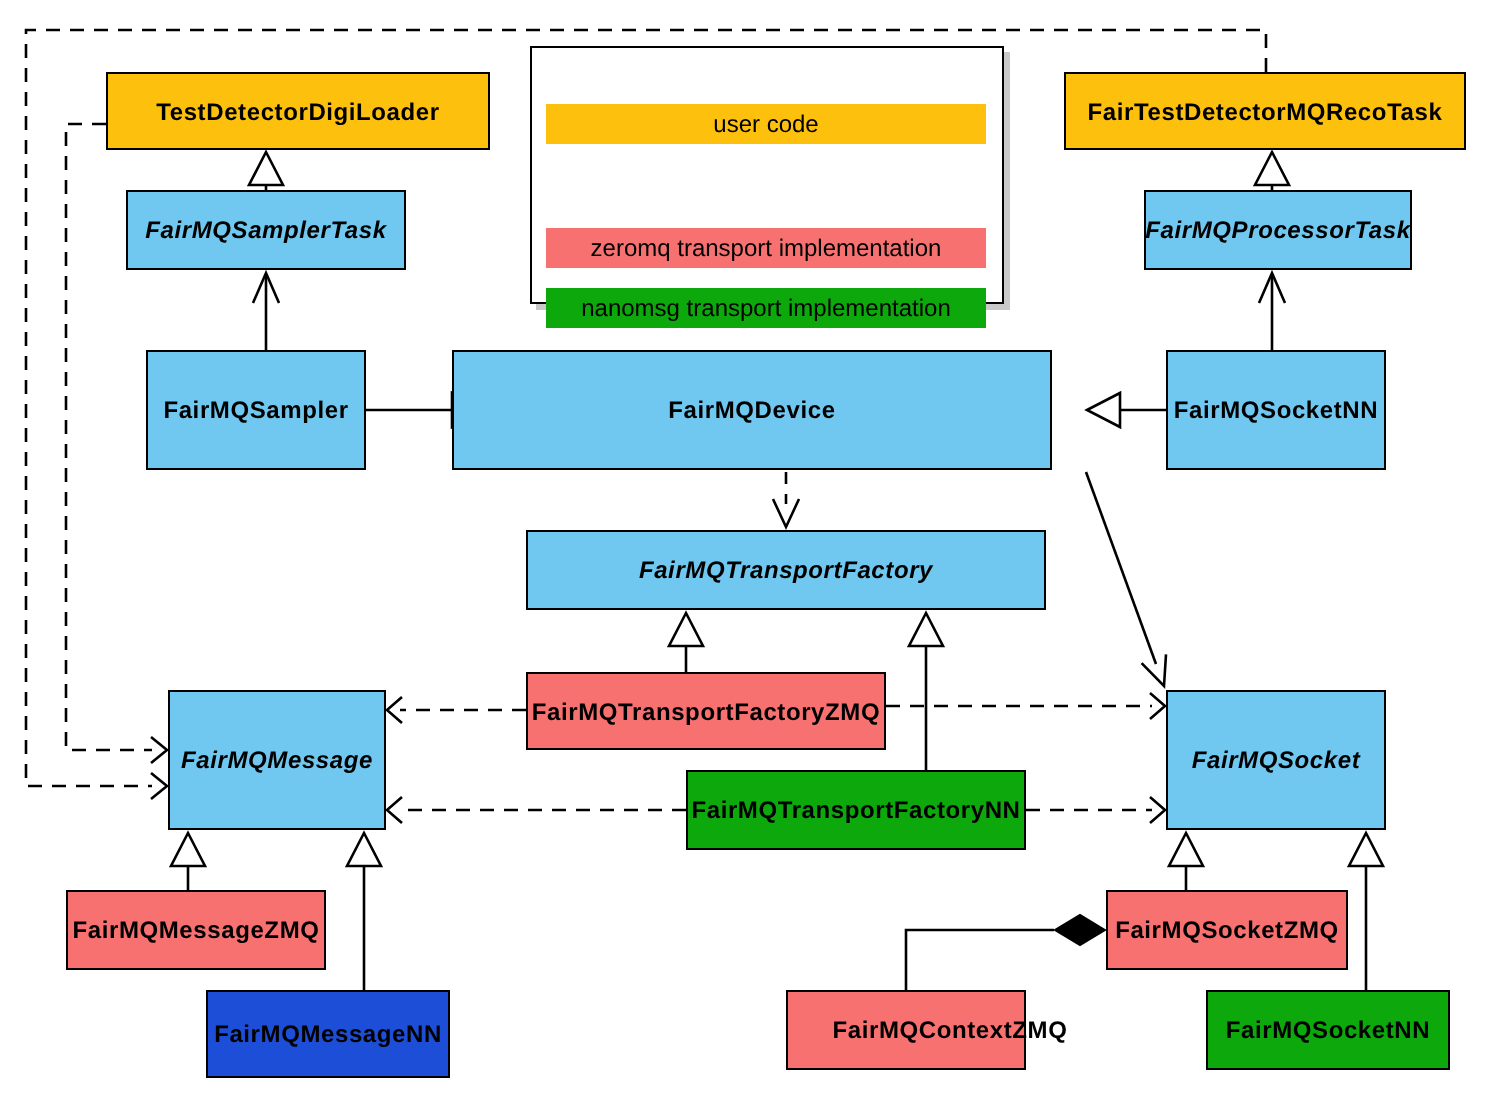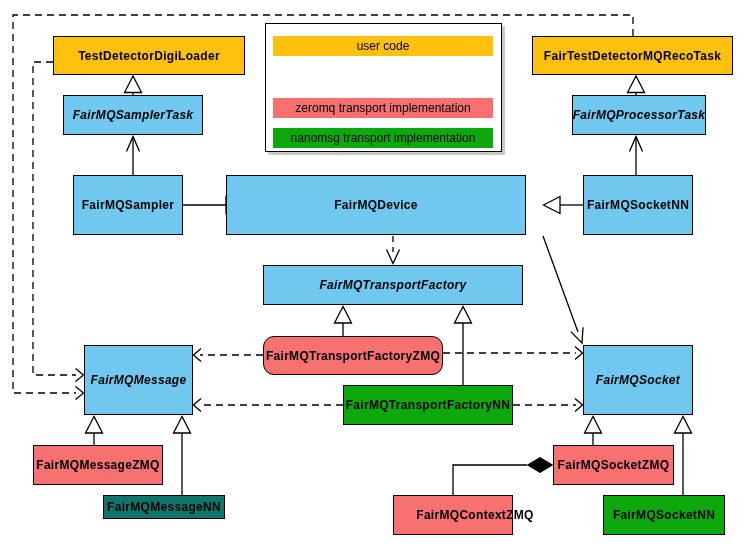--- a/index.html
+++ b/index.html
@@ -16,21 +16,21 @@
   }
   .abstract{font-style:italic;}
   .legend-box{
     position:absolute;left:265px;top:23px;width:237px;height:129px;
     box-sizing:border-box;border:1.5px solid #000;background:#fff;
     box-shadow:3px 3px 0 #c9c9c9;
   }
   .legend-bar{
     position:absolute;left:7px;width:220px;height:20px;
     display:flex;align-items:center;justify-content:center;
-    font-size:12px;color:#000;
+    font-size:12px;color:#000;margin-top:16px;
   }
 </style>
 </head>
 <body>
 
 <div id="canvas">
 
   <svg id="connectors" viewBox="0 0 748 549" xmlns="http://www.w3.org/2000/svg">
     <g stroke="#000" stroke-width="1.3" fill="none">
 
@@ -113,31 +113,31 @@
   <div class="node" style="left: 226px; top: 175px; width: 300px; height: 60px; background-color: rgb(112, 200, 240);">FairMQDevice</div>
 
   <div class="node" style="left: 583px; top: 175px; width: 110px; height: 60px; background-color: rgb(112, 200, 240);">FairMQSocketNN</div>
 
   <div class="node" style="left: 532px; top: 36px; width: 201px; height: 39px; background-color: rgb(253, 193, 13);">FairTestDetectorMQRecoTask</div>
 
   <div class="node abstract" style="left: 572px; top: 95px; width: 134px; height: 40px; background-color: rgb(112, 200, 240);">FairMQProcessorTask</div>
 
   <div class="node abstract" style="left: 263px; top: 265px; width: 260px; height: 40px; background-color: rgb(112, 200, 240);">FairMQTransportFactory</div>
 
-  <div class="node" style="left: 263px; top: 336px; width: 180px; height: 39px; background-color: rgb(248, 113, 113); border-radius: 11px;">FairMQTransportFactoryZMQ</div>
+  <div class="node" style="left: 263px; top: 336px; width: 180px; height: 39px; background-color: rgb(248, 113, 113);">FairMQTransportFactoryZMQ</div>
 
   <div class="node" style="left: 343px; top: 385px; width: 170px; height: 40px; background-color: rgb(12, 168, 12);">FairMQTransportFactoryNN</div>
 
   <div class="node abstract" style="left: 84px; top: 345px; width: 109px; height: 70px; background-color: rgb(112, 200, 240);">FairMQMessage</div>
 
   <div class="node abstract" style="left: 583px; top: 345px; width: 110px; height: 70px; background-color: rgb(112, 200, 240);">FairMQSocket</div>
 
   <div class="node" style="left: 33px; top: 445px; width: 130px; height: 40px; background-color: rgb(248, 113, 113);">FairMQMessageZMQ</div>
 
-  <div class="node" style="left: 103px; top: 495px; width: 122px; height: 24px; background-color: #0f766e;">FairMQMessageNN</div>
+  <div class="node" style="left: 103px; top: 495px; width: 122px; height: 44px; background-color: #1d4ed8;">FairMQMessageNN</div>
 
   <div class="node" style="left: 553px; top: 445px; width: 121px; height: 40px; background-color: rgb(248, 113, 113);">FairMQSocketZMQ</div>
 
   <div class="node" style="left: 603px; top: 495px; width: 122px; height: 40px; background-color: rgb(12, 168, 12);">FairMQSocketNN</div>
 
   <div class="node" style="left: 393px; top: 495px; width: 120px; height: 40px; background-color: rgb(248, 113, 113); padding-left: 44px;">FairMQContextZMQ</div>
 
 </div>
 
 </body></html>

